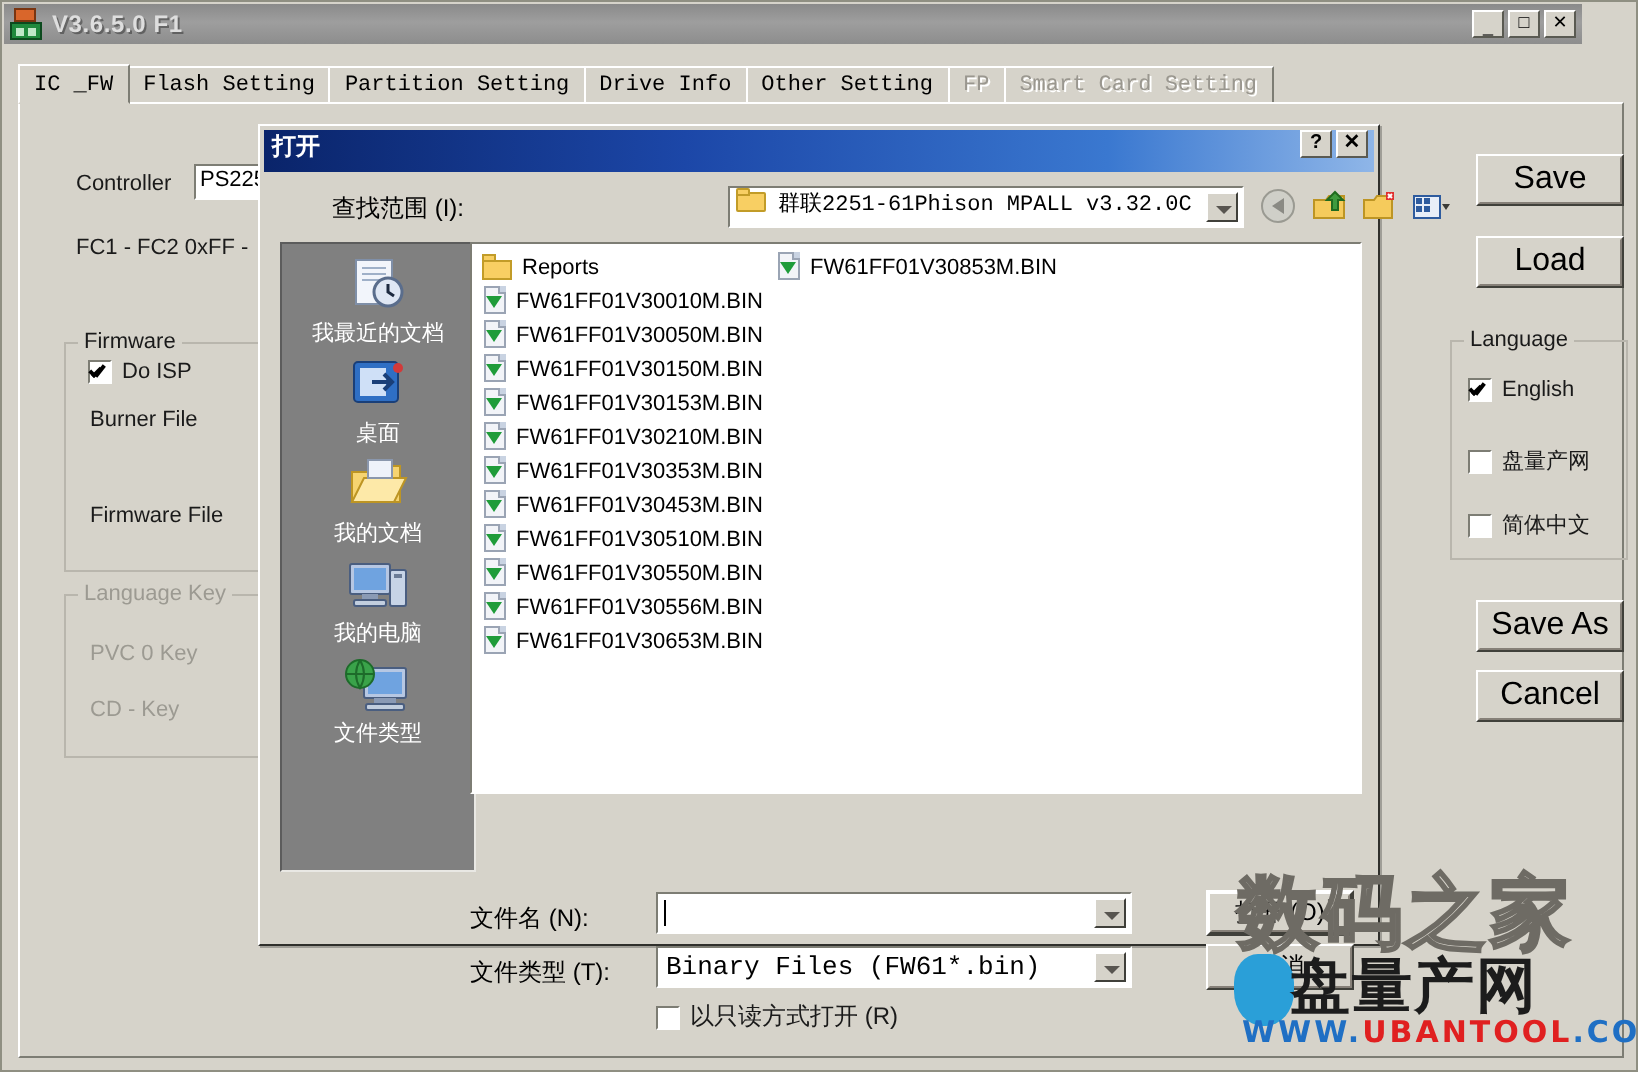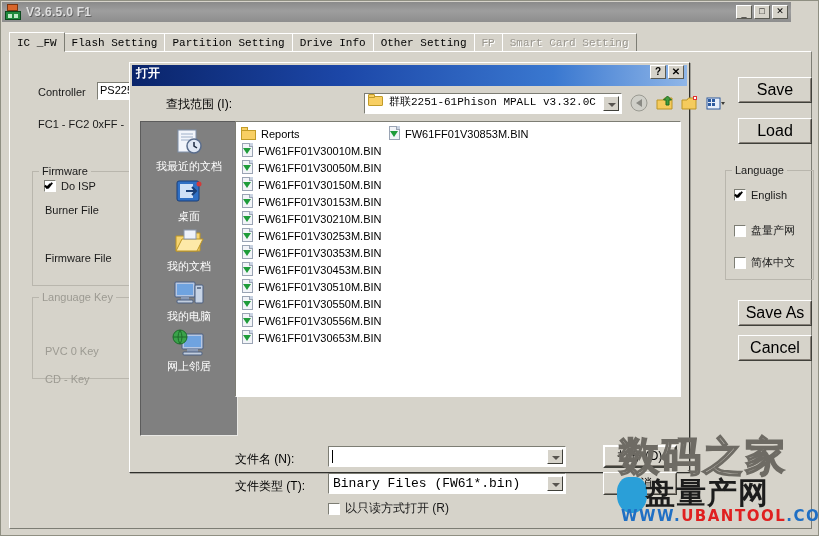--- a/index.html
+++ b/index.html
@@ -83,21 +83,21 @@
   #tab-body {
     position: absolute; left: 8px; top: 50px;
     width: 803px; height: 478px;
     border: 1px solid; border-color: #ffffff #7d7d74 #7d7d74 #ffffff;
     box-sizing: border-box;
     background: #d6d3ca;
   }
 
   
   .lbl { position: absolute; font-size: 11px; color: #1a1a1a; white-space: nowrap; }
-  .lbl.dim { color: #9c9a92; margin-top: 24px; }
+  .lbl.dim { color: #9c9a92; }
   .txtbox {
     position: absolute; background: #ffffff;
     border: 1px solid; border-color: #7d7d74 #ffffff #ffffff #7d7d74;
     box-sizing: border-box; font-size: 11px; color: #000;
     padding: 1px 2px; overflow: hidden; white-space: nowrap;
     font-family: "Liberation Sans", sans-serif;
   }
   .groupbox {
     position: absolute;
     border: 1px solid #b9b6ad;
@@ -472,21 +472,21 @@
         <span class="picon">
           <svg width="34" height="30" viewBox="0 0 34 30">
             <rect x="10" y="6" width="21" height="15" rx="1" fill="#b6c7e3" stroke="#4a5e80"></rect>
             <rect x="12" y="8" width="17" height="11" fill="#6fa3e0"></rect>
             <rect x="15" y="21" width="11" height="3" fill="#8a9ab5"></rect>
             <rect x="11" y="24" width="19" height="3" rx="1" fill="#c2cede" stroke="#4a5e80"></rect>
             <circle cx="8" cy="9" r="7" fill="#3aa34a" stroke="#1d6b2a"></circle>
             <path d="M1 9 L15 9 M8 2 Q12 9 8 16 Q4 9 8 2" stroke="#1d6b2a" fill="none"></path>
           </svg>
         </span>
-        <span class="plabel">网上邻居</span>
+        <span class="plabel">文件类型</span>
       </div>
     </div>
 
     <div id="file-list">
       <div class="fl-col" style="left:3px;">
         <div class="fl-item">
           <span class="fold-ic">
               <i class="a"></i>
               <i class="b"></i>
             </span>
@@ -524,28 +524,20 @@
             </span>
           <span class="fname">FW61FF01V30153M.BIN</span>
         </div>
         <div class="fl-item">
           <span class="bin-ic">
               <i class="pg"></i>
               <i class="cor"></i>
               <i class="ar"></i>
             </span>
           <span class="fname">FW61FF01V30210M.BIN</span>
-        </div>
-        <div class="fl-item">
-          <span class="bin-ic">
-              <i class="pg"></i>
-              <i class="cor"></i>
-              <i class="ar"></i>
-            </span>
-          <span class="fname">FW61FF01V30253M.BIN</span>
         </div>
         <div class="fl-item">
           <span class="bin-ic">
               <i class="pg"></i>
               <i class="cor"></i>
               <i class="ar"></i>
             </span>
           <span class="fname">FW61FF01V30353M.BIN</span>
         </div>
         <div class="fl-item">

